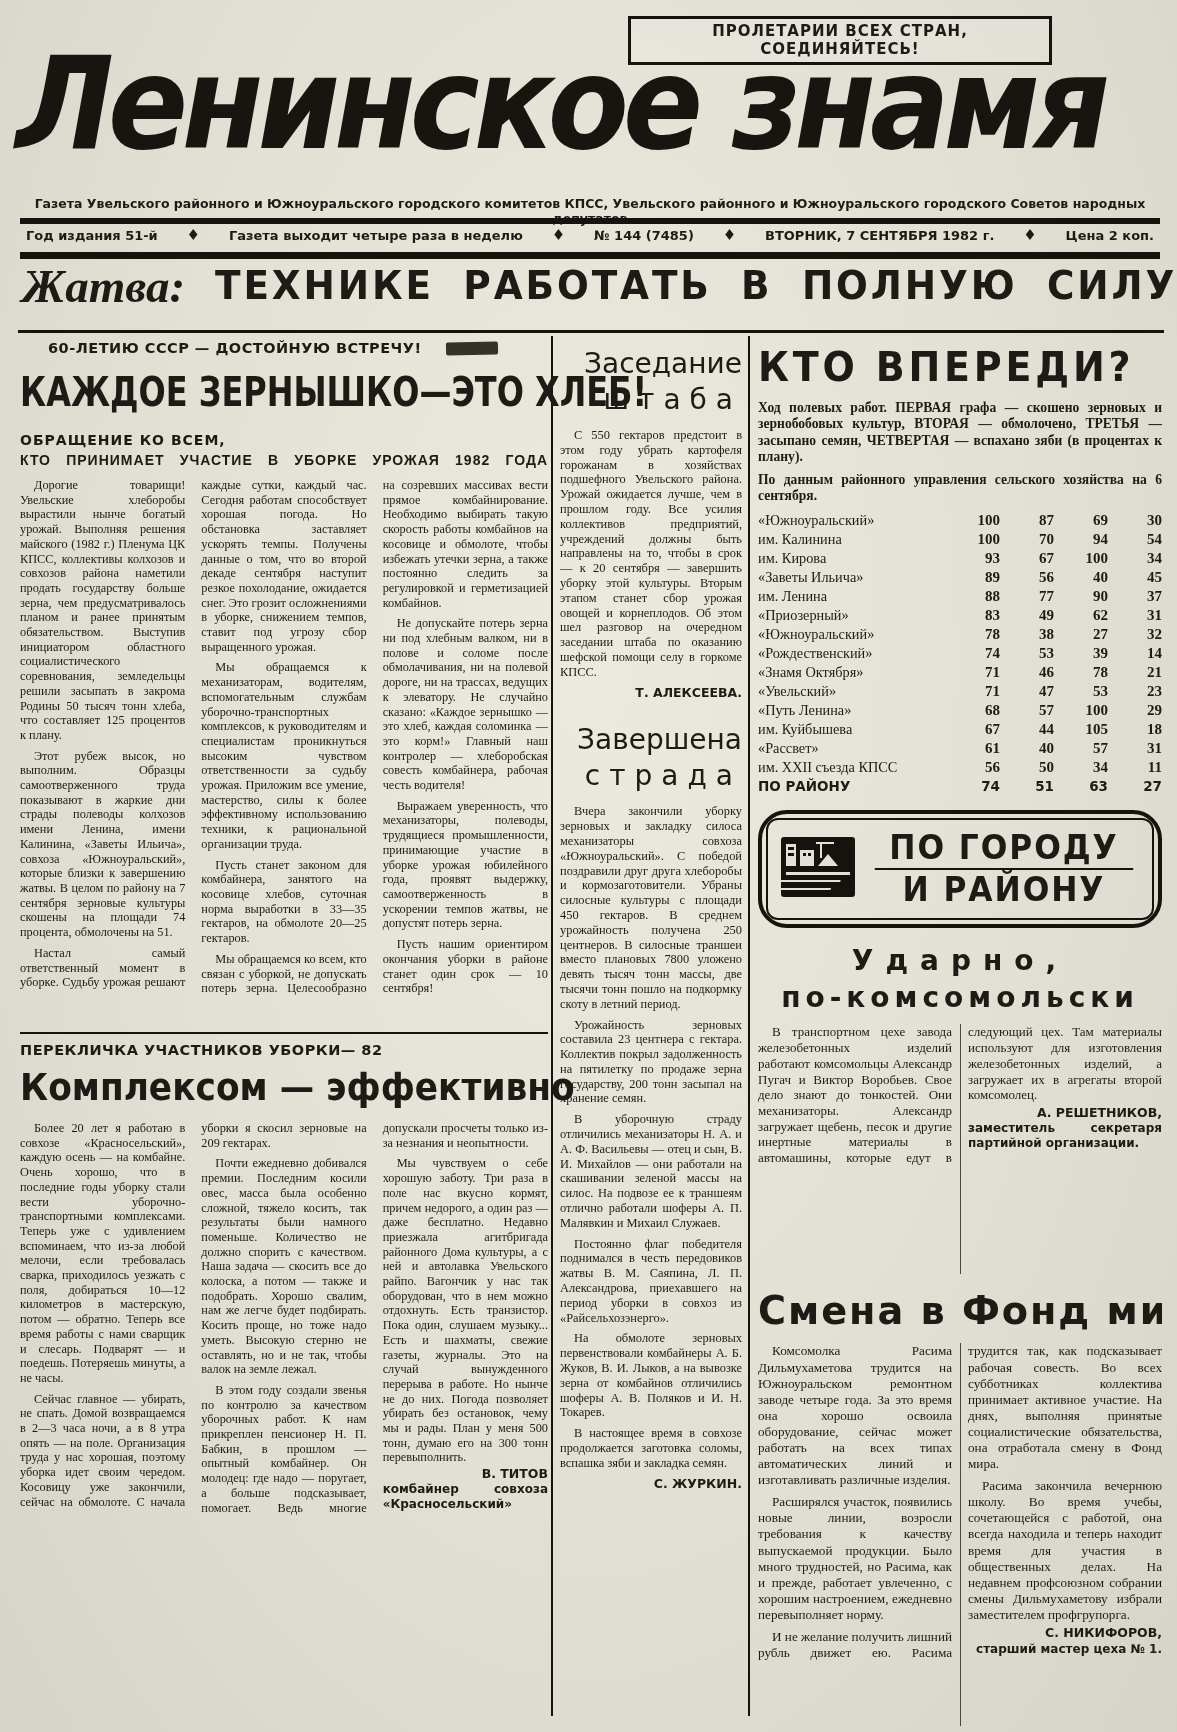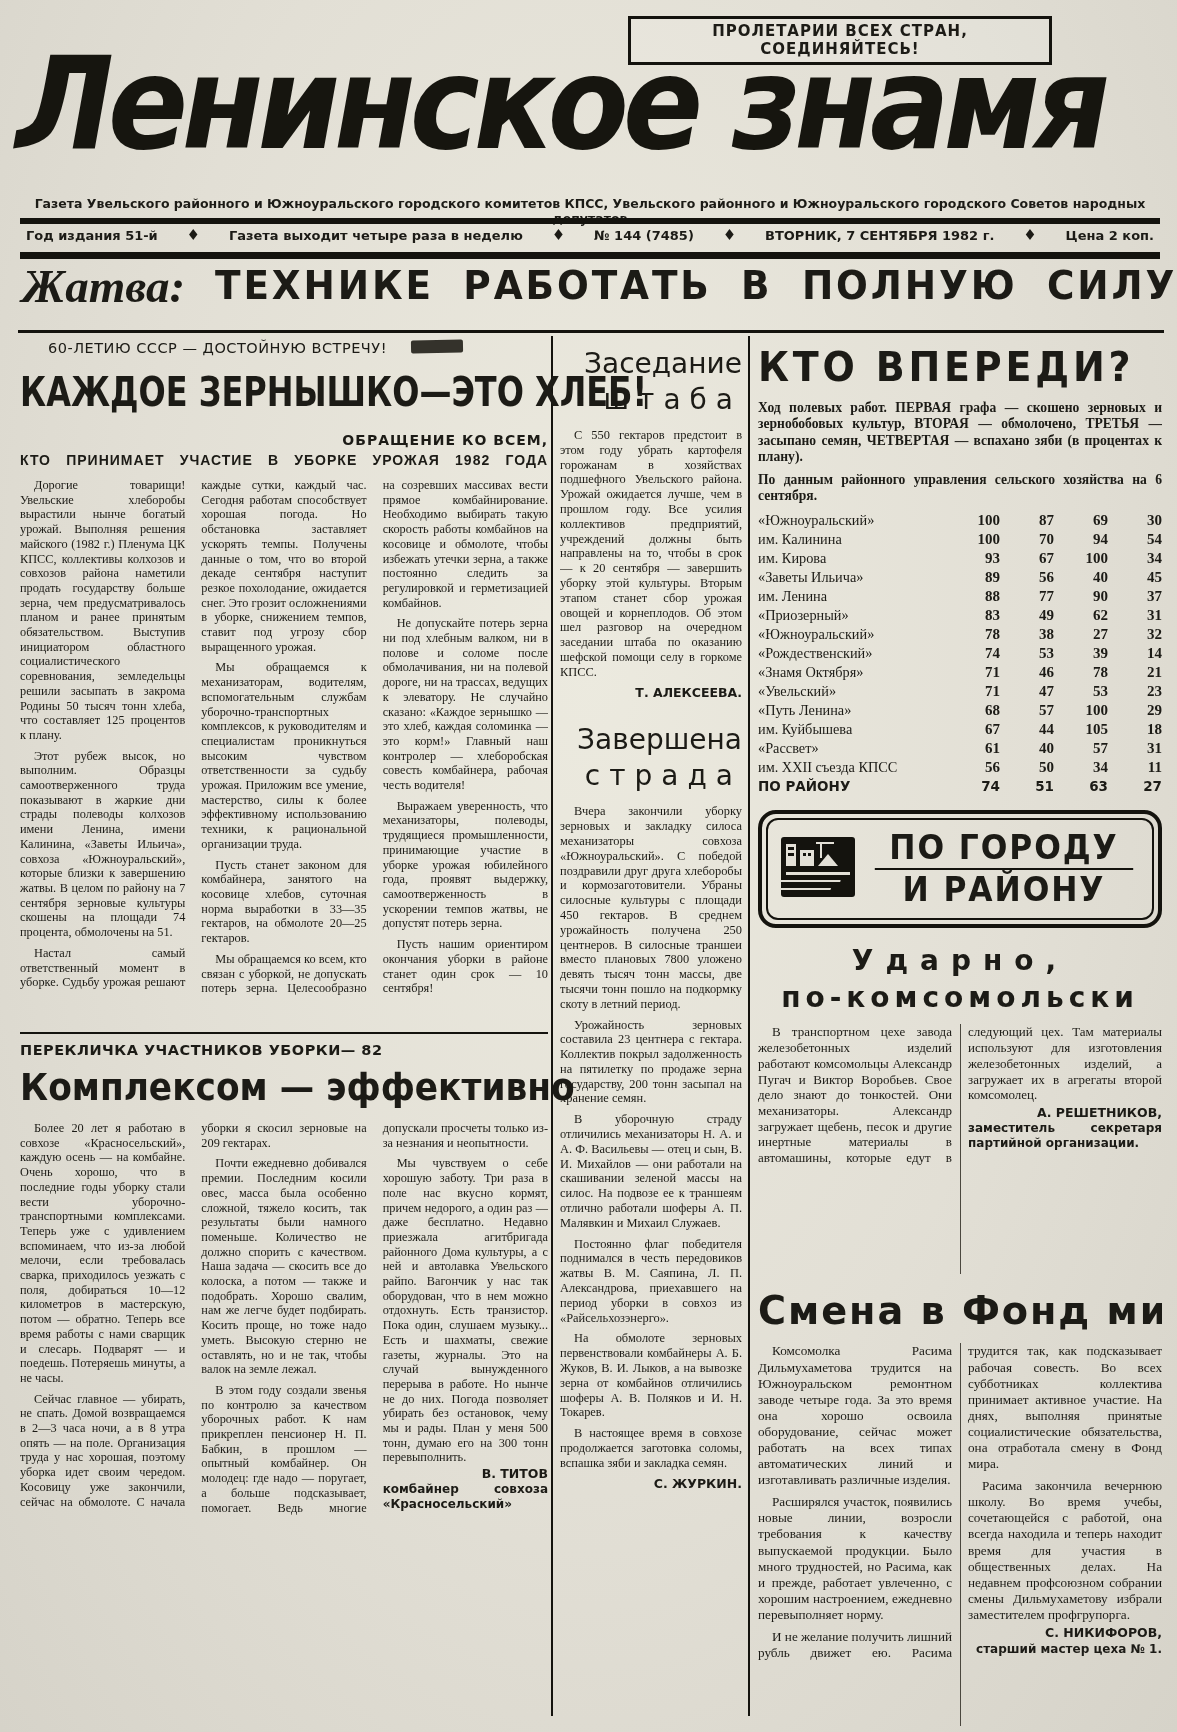--- a/index.html
+++ b/index.html
@@ -32,26 +32,26 @@
                letter-spacing:3px;word-spacing:14px;white-space:nowrap;transform:scaleX(.96);
                transform-origin:left bottom;}
 
   
   .para{margin:0 0 6px;text-indent:14px;}
   .sig-line{text-align:right;font-family:"DejaVu Sans",sans-serif;font-weight:bold;font-size:12.5px;margin:2px 0 0;}
   .sig-role{text-align:justify;font-family:"DejaVu Sans",sans-serif;font-weight:bold;font-size:12px;margin:0;}
 
   
   .left-top{position:absolute;left:20px;top:340px;width:528px;}
-  .kicker-row{display:flex;align-items:flex-start;gap:24px;font-family:"DejaVu Sans",sans-serif;
-              font-weight:normal;font-size:14.5px;letter-spacing:.5px;padding-left:28px;}
+  .kicker-row{display:flex;align-items:center;gap:24px;font-family:"DejaVu Sans",sans-serif;
+              font-weight:bold;font-size:14.5px;letter-spacing:.5px;padding-left:28px;}
   .smudge{width:52px;height:13px;background:#34322b;border-radius:2px;transform:rotate(-1deg);}
   .appeal-head{margin-top:12px;font-family:"DejaVu Sans",sans-serif;font-weight:bold;font-size:41px;
                white-space:nowrap;transform:scaleX(.78);transform-origin:left center;letter-spacing:0;}
-  .appeal-sub1{margin-top:16px;text-align:right;font-family:"DejaVu Sans",sans-serif;
+  .appeal-sub1{margin-top:16px;text-align:left;font-family:"DejaVu Sans",sans-serif;
                font-weight:bold;font-size:14px;letter-spacing:1px;}
   .appeal-sub2{margin-top:4px;text-align:justify;text-align-last:justify;
                font-family:Liberation Sans, sans-serif;font-weight:bold;font-size:14px;letter-spacing:1px;}
   .cols3{margin-top:10px;column-count:3;column-gap:16px;font-size:12.3px;line-height:14.7px;
          text-align:justify;overflow:hidden;}
   .appeal-body{height:522px;}
 
   
   .left-bottom{position:absolute;left:20px;top:1032px;width:528px;border-top:2px solid #14130e;padding-top:8px;}
   .rollcall-kicker{font-family:"DejaVu Sans",sans-serif;font-weight:bold;font-size:14.5px;letter-spacing:.5px;}
@@ -70,21 +70,21 @@
   .right{position:absolute;left:758px;top:344px;width:404px;height:1382px;overflow:hidden;}
   .standings-head{font-family:"DejaVu Sans",sans-serif;font-weight:bold;font-size:40px;letter-spacing:4px;
                   white-space:nowrap;transform:scaleX(.95);transform-origin:left center;}
   .standings-intro{margin-top:10px;font-weight:bold;font-size:13.6px;line-height:16.4px;text-align:justify;}
   .standings-source{margin-top:6px;font-weight:bold;font-size:13.6px;line-height:16.4px;text-align:justify;}
   table.standings{width:100%;border-collapse:collapse;margin-top:8px;font-size:14.3px;}
   table.standings td{padding:0 0 2px;white-space:nowrap;}
   table.standings td.num{text-align:right;font-weight:bold;width:54px;font-size:15px;}
   table.standings tr.total td{font-weight:bold;font-family:"DejaVu Sans",sans-serif;font-size:13.5px;}
 
-  .cd-box{margin-top:14px;border:4px solid #14130e;border-radius:18px;padding:4px;}
+  .cd-box{margin-top:14px;border:4px solid #14130e;border-radius:29px;padding:4px;}
   .cd-inner{border:2px solid #14130e;border-radius:12px;display:flex;align-items:center;gap:12px;padding:8px 12px;}
   .cd-icon{flex:0 0 auto;}
   .cd-text{flex:1;font-family:"DejaVu Sans",sans-serif;font-weight:bold;font-size:33px;line-height:40px;
            text-align:center;letter-spacing:2px;transform:scaleX(.95);transform-origin:center;}
   .cd-text .l1{border-bottom:2px solid #14130e;}
 
   .koms-head{margin-top:16px;text-align:center;font-family:"DejaVu Sans",sans-serif;font-weight:bold;}
   .koms-head .l1{font-size:28px;letter-spacing:12px;display:block;}
   .koms-head .l2{font-size:28px;letter-spacing:5px;display:block;margin-top:4px;}
   .cols2{margin-top:10px;column-count:2;column-gap:16px;column-rule:1px solid #4a473e;

